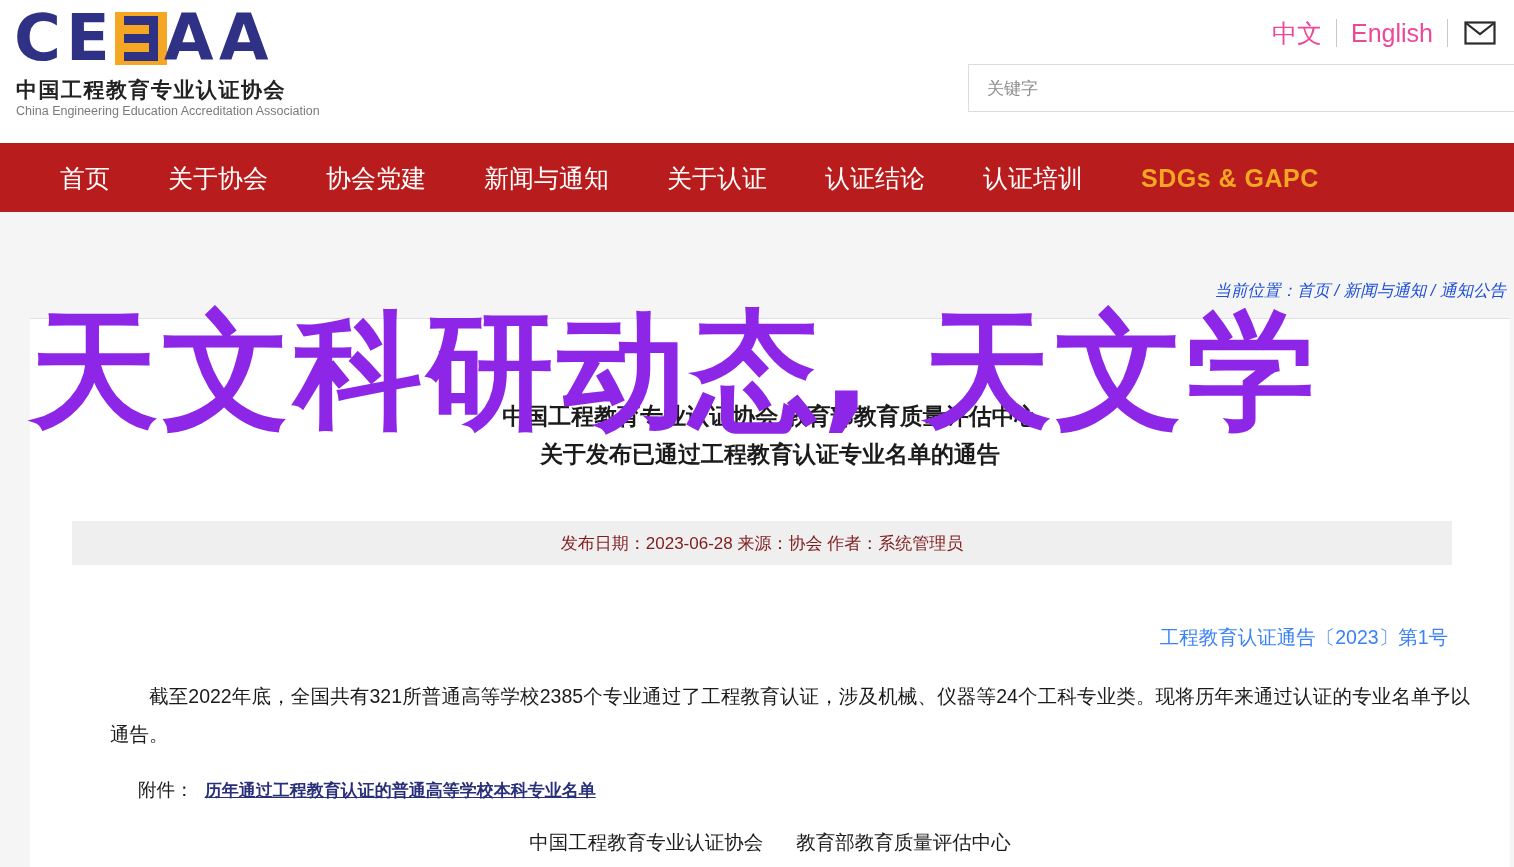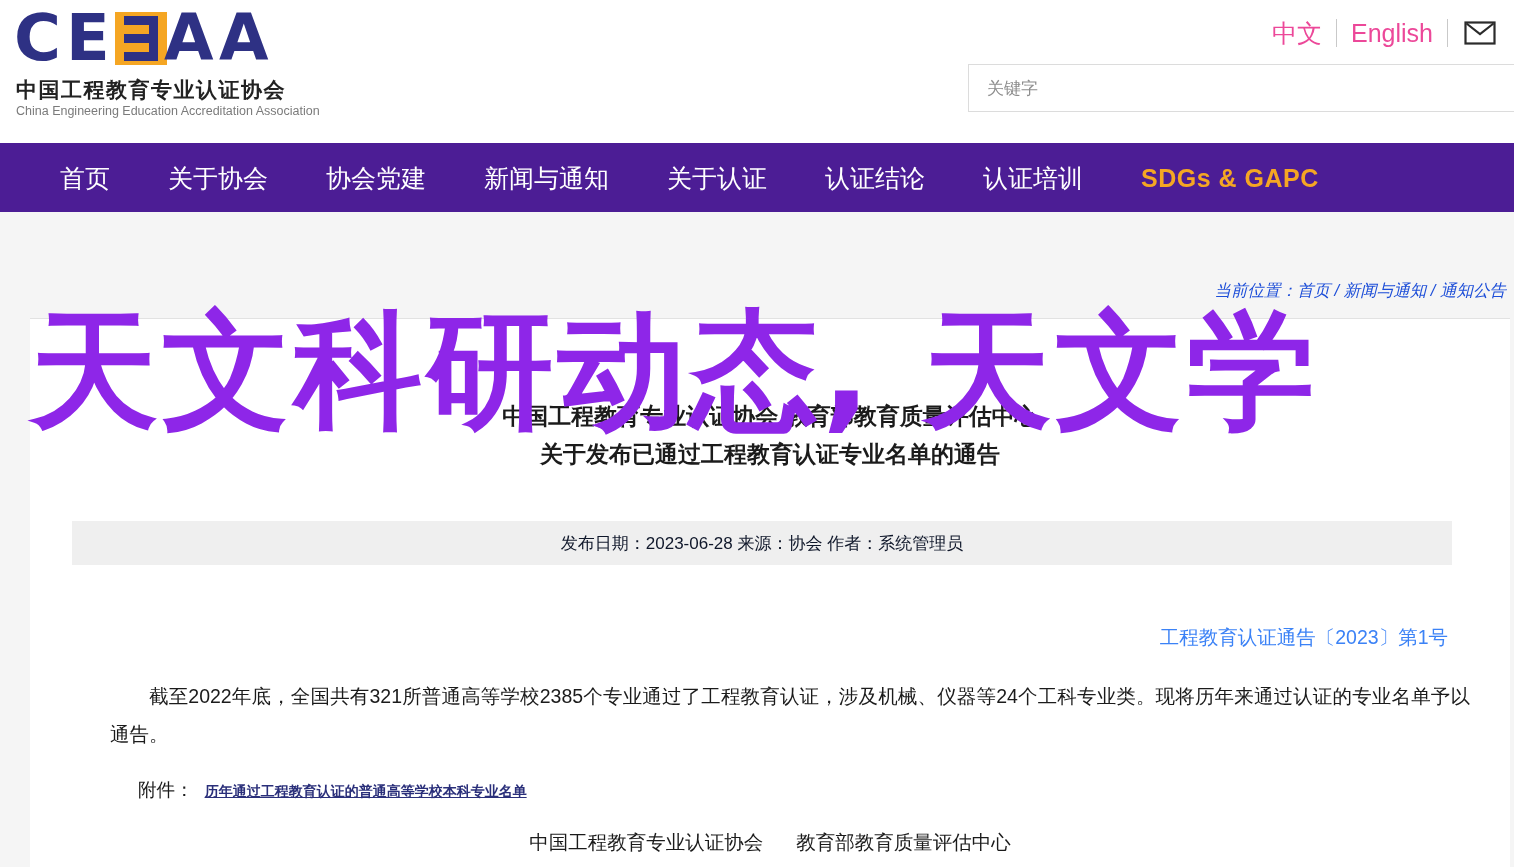--- a/index.html
+++ b/index.html
@@ -159,21 +159,21 @@
     padding: 0;
   }
 
   
   .nav {
     position: absolute;
     left: 0;
     top: 143px;
     width: 1514px;
     height: 69px;
-    background: #4c1d95;
+    background: #b91c1c;
     display: flex;
     align-items: center;
   }
   .nav-inner {
     display: flex;
     align-items: center;
     margin-left: 60px;
   }
   .nav-item {
     font-size: 25px;
@@ -233,21 +233,21 @@
     top: 202px;
     width: 1380px;
     height: 44px;
     background: #efefef;
     display: flex;
     align-items: center;
     justify-content: center;
   }
   .meta-text {
     font-size: 17px;
-    color: #0f172a;
+    color: #7f1d1d;
     white-space: nowrap;
   }
 
   .doc-no {
     position: absolute;
     right: 62px;
     top: 305px;
     font-size: 19.5px;
     color: #3b82f6;
     white-space: nowrap;
@@ -270,21 +270,21 @@
     left: 108px;
     top: 458px;
     font-size: 18.5px;
     color: #1b1b1b;
     white-space: nowrap;
   }
   .attach-link {
     color: #2a2f7a;
     text-decoration: underline;
     font-weight: bold;
-    font-size: 14px;
+    font-size: 17px;
     cursor: pointer;
     margin-left: 6px;
   }
 
   .signature {
     position: absolute;
     left: 40px;
     top: 510px;
     width: 1400px;
     text-align: center;

